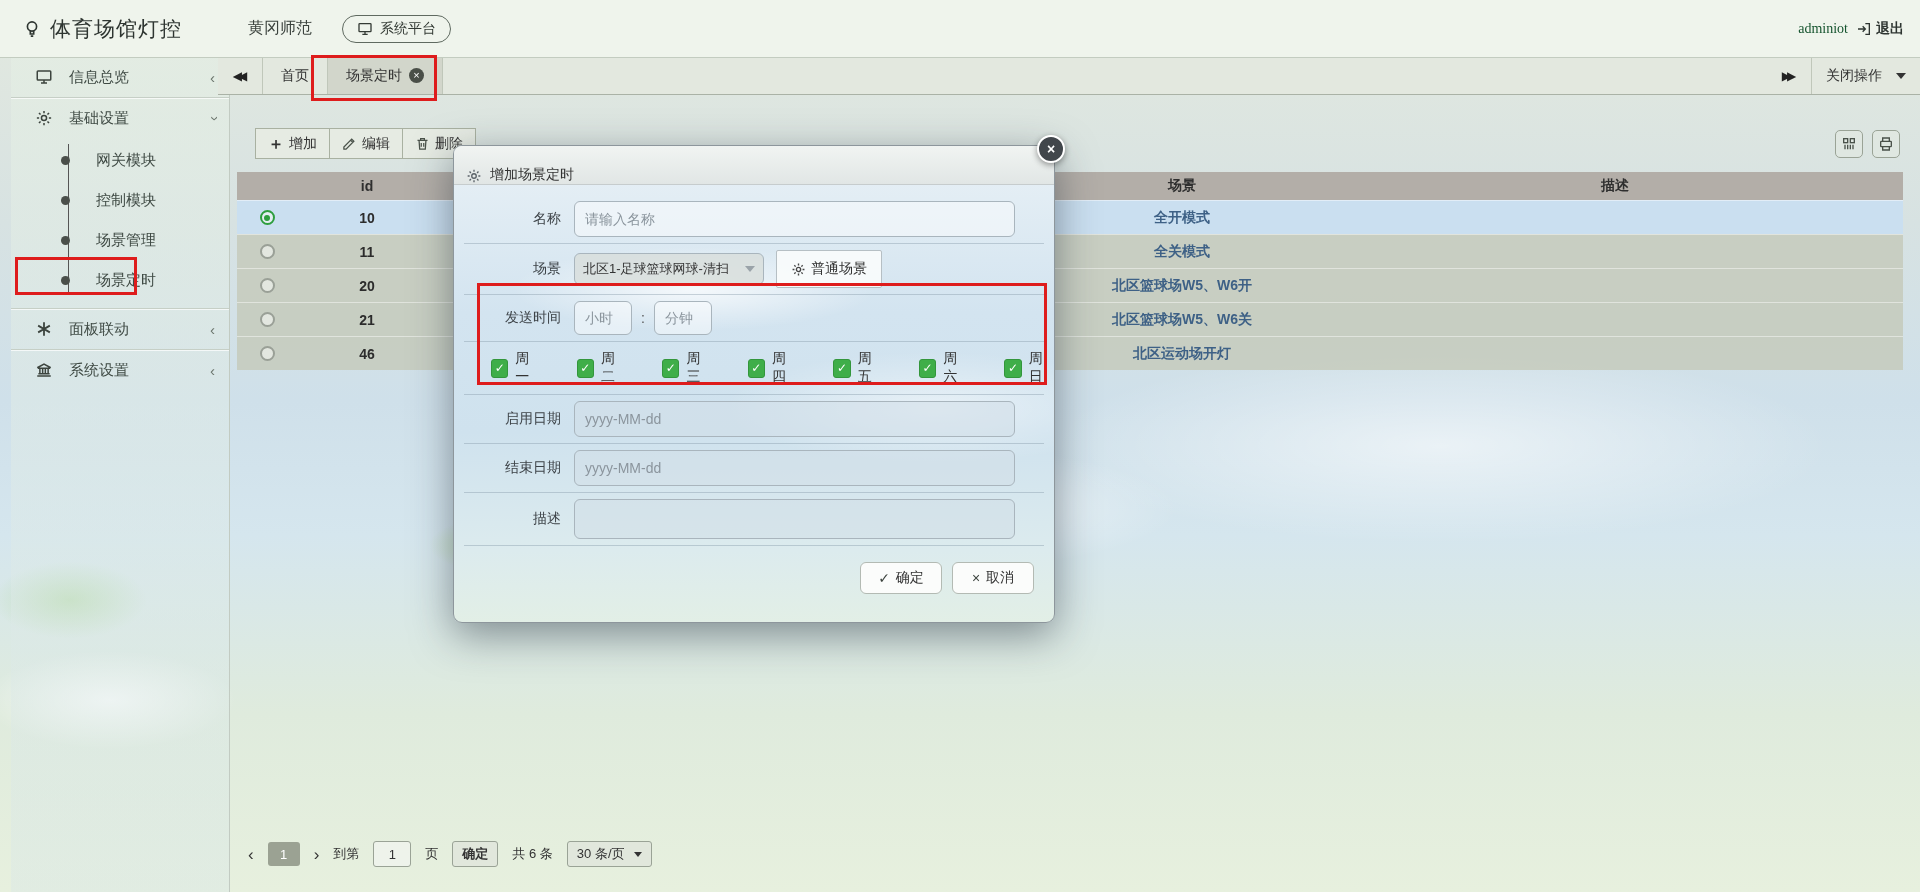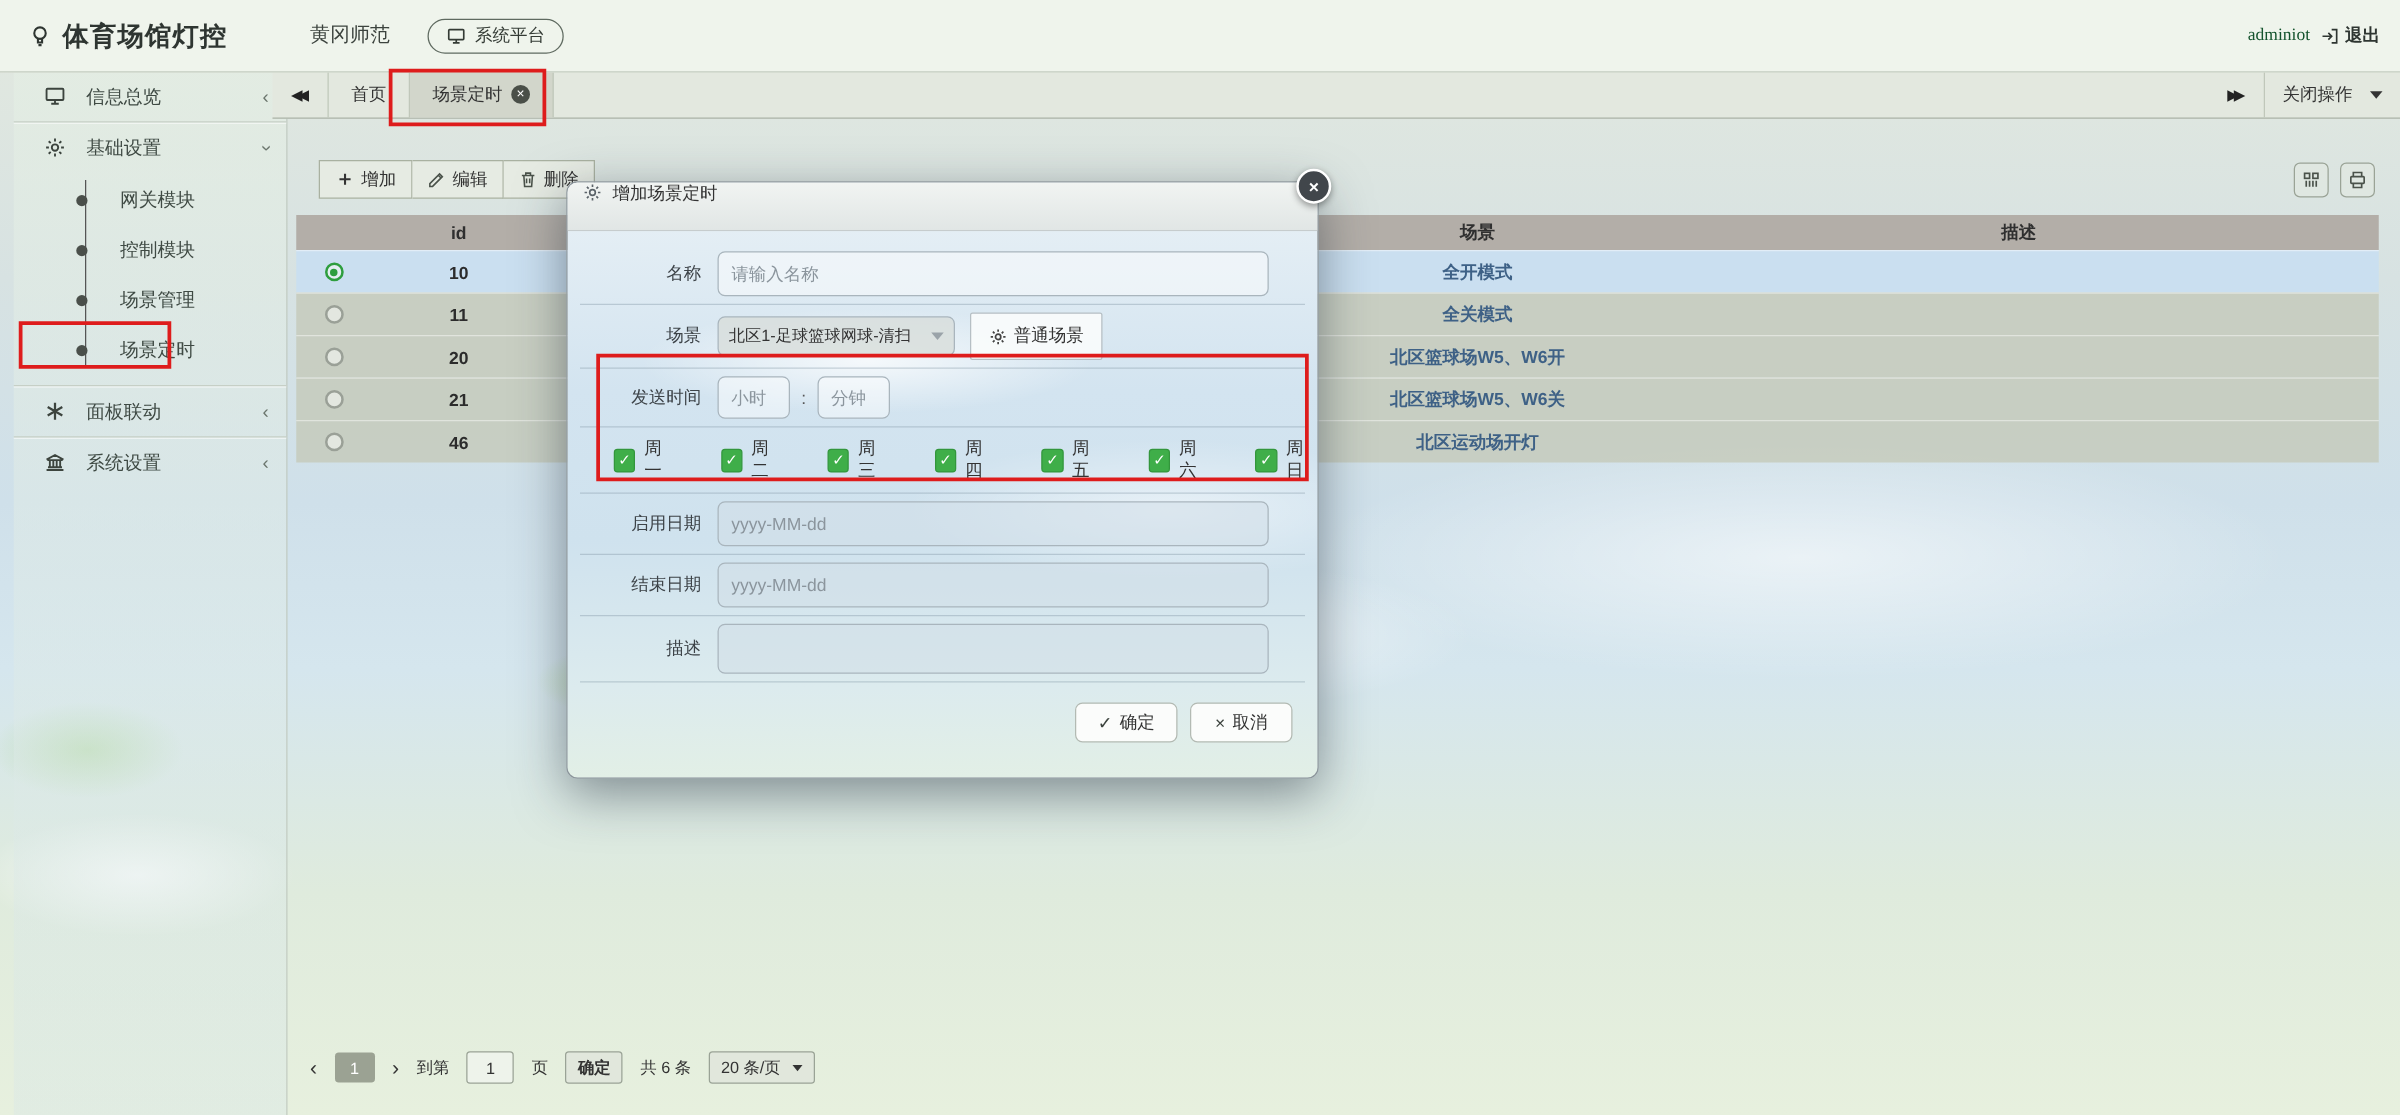--- a/index.html
+++ b/index.html
@@ -11,21 +11,21 @@
       radial-gradient(ellipse 180px 70px at 110px 700px, rgba(255,255,255,0.85), rgba(255,255,255,0) 70%),
       radial-gradient(ellipse 420px 90px at 45% 57%, rgba(255,255,255,0.8), rgba(255,255,255,0) 75%),
       radial-gradient(ellipse 520px 130px at 75% 50%, rgba(255,255,255,0.55), rgba(255,255,255,0) 75%),
       linear-gradient(180deg,#e3e9df 0%,#d7e2e2 25%,#cfe0ea 45%,#d5e6ee 60%,#dfebdd 80%,#e7f0de 100%);}
   svg{display:block;}
 
   
   .header{position:absolute;left:0;top:0;right:0;height:57px;background:#eff4ec;
     border-bottom:1px solid #c3ccc0;display:flex;align-items:center;z-index:30;}
   .logo{display:flex;align-items:center;gap:8px;margin-left:22px;}
-  .logo .ttl{font-size:21px;font-weight:bold;color:#2e3531;letter-spacing:1px;}
+  .logo .ttl{font-size:21px;font-weight:normal;color:#2e3531;letter-spacing:1px;}
   .org{margin-left:66px;font-size:16px;color:#3c433e;}
   .pill{margin-left:30px;display:flex;align-items:center;gap:7px;border:1px solid #5f6a60;
     border-radius:15px;padding:4px 14px;font-size:14px;color:#343b35;background:transparent;cursor:pointer;}
   .hdr-right{margin-left:auto;margin-right:16px;display:flex;align-items:center;gap:8px;font-size:14px;}
   .hdr-user{color:#14532d;font-family:Liberation Serif, serif;}
   .hdr-logout{display:flex;align-items:center;gap:4px;font-weight:bold;color:#2e3531;cursor:pointer;}
 
   
   .sidebar{position:absolute;left:0;top:57px;bottom:0;width:218px;
     background:linear-gradient(180deg,rgba(228,238,228,0.65),rgba(214,229,234,0.35));
@@ -98,21 +98,21 @@
   .pg-select .caret{width:0;height:0;border-left:4px solid transparent;border-right:4px solid transparent;border-top:5px solid #333;}
 
   
   .modal{position:absolute;left:453px;top:145px;width:600px;height:476px;z-index:50;
     border:1px solid #8d969c;border-radius:9px;box-shadow:0 12px 40px rgba(40,50,60,0.5);
     background:
       radial-gradient(ellipse 260px 60px at 40% 30%, rgba(255,255,255,0.75), rgba(255,255,255,0) 70%),
       radial-gradient(ellipse 300px 80px at 80% 55%, rgba(255,255,255,0.5), rgba(255,255,255,0) 70%),
       linear-gradient(180deg,#e9f1f6 0%,#d3e4f0 35%,#cfe2ee 60%,#dcebee 85%,#e2efe6 100%);}
   .modal-title{height:38px;border-radius:8px 8px 0 0;background:linear-gradient(180deg,#f1f4f2,#e1e6e5);
-    border-bottom:1px solid #c6cccd;display:flex;align-items:flex-start;padding:0 12px;gap:8px;font-size:14px;color:#333;}
+    border-bottom:1px solid #c6cccd;display:flex;align-items:flex-end;padding:0 12px;gap:8px;font-size:14px;color:#333;}
   .modal-title .ic{width:16px;height:16px;color:#5a6268;}
   .modal-close{position:absolute;top:-11px;right:-11px;width:28px;height:28px;border-radius:50%;
     background:#41464b;border:2px solid #fff;box-sizing:border-box;color:#fff;font-size:14px;font-weight:bold;
     display:flex;align-items:center;justify-content:center;cursor:pointer;box-shadow:0 2px 6px rgba(0,0,0,0.4);}
   .modal-body{padding:10px 0 0 0;}
   .mrow{display:flex;align-items:center;padding:6px 0;}
   .mrow .lbl{width:120px;flex:0 0 auto;text-align:right;padding-right:13px;font-size:14px;color:#3d4348;box-sizing:border-box;}
   .mdiv{height:1px;background:rgba(130,150,165,0.4);margin:0 10px;}
   .inp{height:36px;border:1px solid #a9b5bd;border-radius:6px;background:rgba(255,255,255,0.45);
     font-size:14px;color:#333;padding:0 10px;font-family:inherit;box-sizing:border-box;}
@@ -363,21 +363,21 @@
     <div class="pager">
       <span class="pg-arrow">‹</span>
       <span class="pg-cur">1</span>
       <span class="pg-arrow">›</span>
       <span>到第</span>
       <input class="pg-input" value="1" style="">
       <span>页</span>
       <span class="pg-btn">确定</span>
       <span>共 6 条</span>
       <span class="pg-select">
-        <span>20 条/页</span>
+        <span>30 条/页</span>
         <span class="caret"></span>
       </span>
     </div>
   </div>
 
   <div class="modal">
     <div class="modal-title">
       <span class="ic">
         <svg viewBox="0 0 24 24" fill="none" stroke="currentColor" stroke-width="2">
           <circle cx="12" cy="12" r="3.4"></circle>

